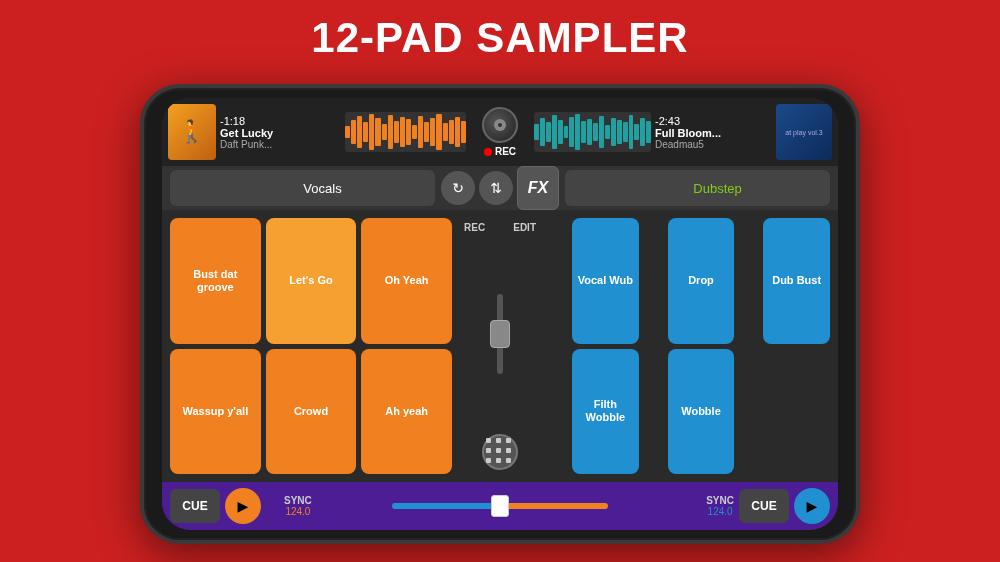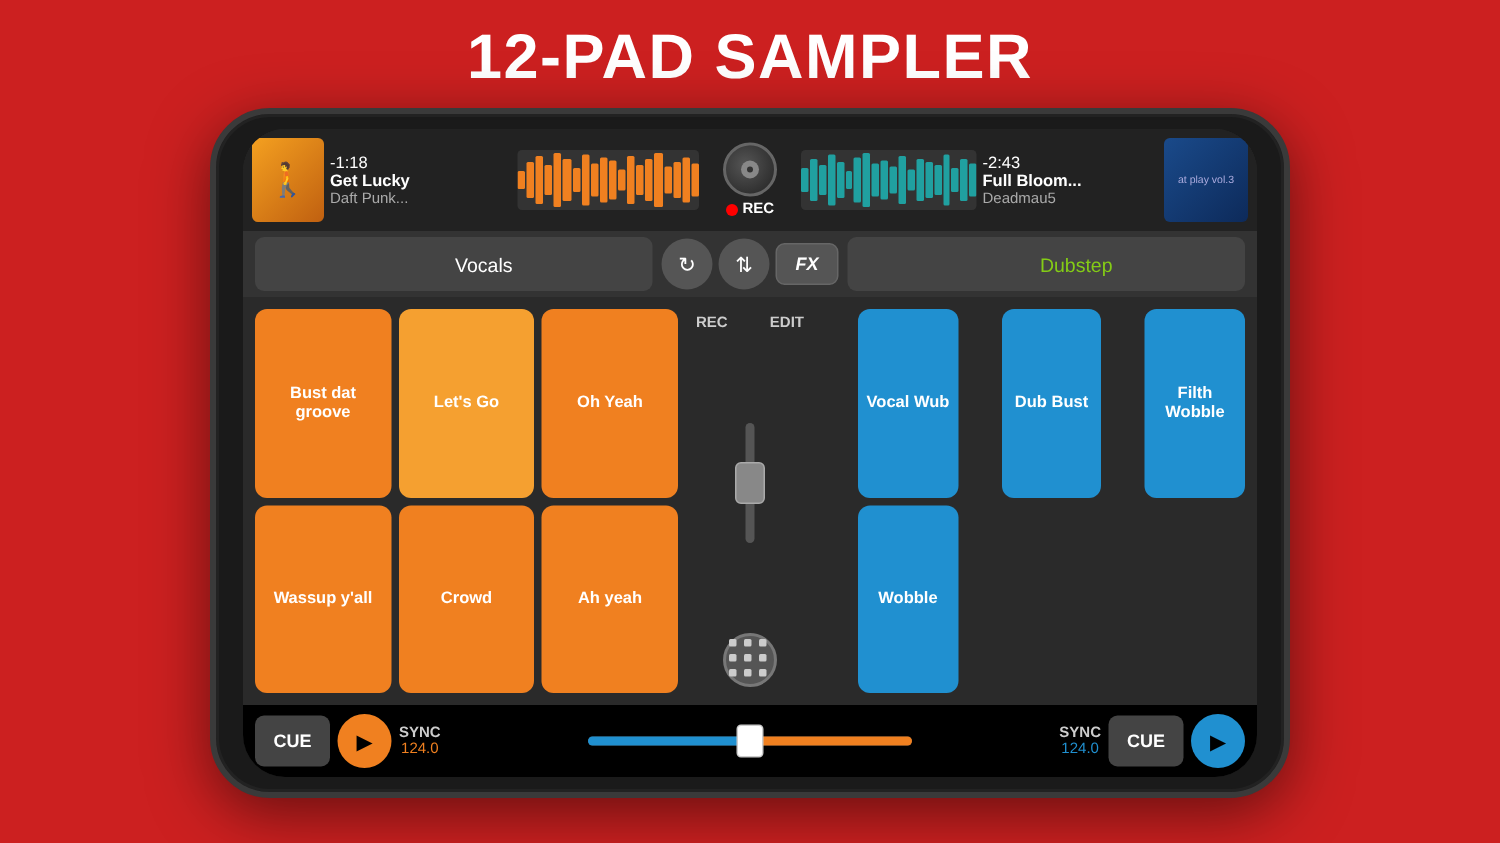--- a/index.html
+++ b/index.html
@@ -246,26 +246,26 @@
       color: white;
       font-size: 14px;
       cursor: pointer;
       display: flex;
       align-items: center;
       justify-content: center;
     }
 
     .fx-btn {
       width: 42px;
-      height: 28px;
+      height: 44px;
       border-radius: 6px;
       background: #555;
       border: 1px solid #666;
       color: white;
-      font-size: 12px;
+      font-size: 16px;
       font-weight: bold;
       font-style: italic;
       cursor: pointer;
     }
 
     
     .pad-area {
       display: flex;
       flex: 1;
       background: #2a2a2a;
@@ -365,21 +365,21 @@
       width: 5px;
       height: 5px;
       border-radius: 1px;
       background: #ccc;
     }
 
     
     .bottom-bar {
       display: flex;
       align-items: center;
-      background: #000000;
+      background: #4c1d95;
       height: 48px;
       padding: 0 8px;
       gap: 6px;
     }
 
     .bottom-section {
       display: flex;
       align-items: center;
       gap: 5px;
       flex: 1;
@@ -409,20 +409,21 @@
       font-size: 14px;
     }
 
     .play-btn-left { background: #f08020; }
     .play-btn-right { background: #2090d0; }
 
     .sync-block {
       display: flex;
       flex-direction: column;
       align-items: center;
+      margin-left: 18px;
     }
 
     .sync-label {
       font-size: 10px;
       font-weight: bold;
       color: #ccc;
     }
 
     .sync-bpm {
       font-size: 10px;
@@ -495,21 +496,21 @@
       flex: 1;
       border-radius: 1px;
     }
 
     .wbar-orange { background: #f08020; }
     .wbar-teal { background: #20a0a0; }
   </style>
 </head>
 <body>
 
-<div style="width:1000px;height:562px;background:#cc2020;display:flex;flex-direction:column;align-items:center;">
+<div style="width:1000px;height:562px;background:#cc2020;display:flex;flex-direction:column;align-items:center;gap:12px;">
 
   <h1 class="page-title">12-PAD SAMPLER</h1>
 
   <div class="phone-container">
     <div class="phone-frame">
       <div class="side-btn-left"></div>
 
       <div class="phone-screen">
 
         <div class="top-bar">
@@ -635,20 +636,21 @@
                   <div class="grid-dot"></div>
                 <div class="grid-dot"></div>
                   <div class="grid-dot"></div>
                   <div class="grid-dot"></div>
               </div>
             </button>
           </div>
 
           <div class="pad-section">
             <button class="pad-btn pad-blue">Vocal Wub</button>
+            <button class="pad-btn pad-blue">Drop</button>
             <button class="pad-btn pad-blue">Dub Bust</button>
             <button class="pad-btn pad-blue">Filth Wobble</button>
             <button class="pad-btn pad-blue">Wobble</button>
           </div>
         </div>
 
         <div class="bottom-bar">
           <div class="bottom-section">
             <button class="cue-btn">CUE</button>
             <button class="play-btn play-btn-left">▶</button>

